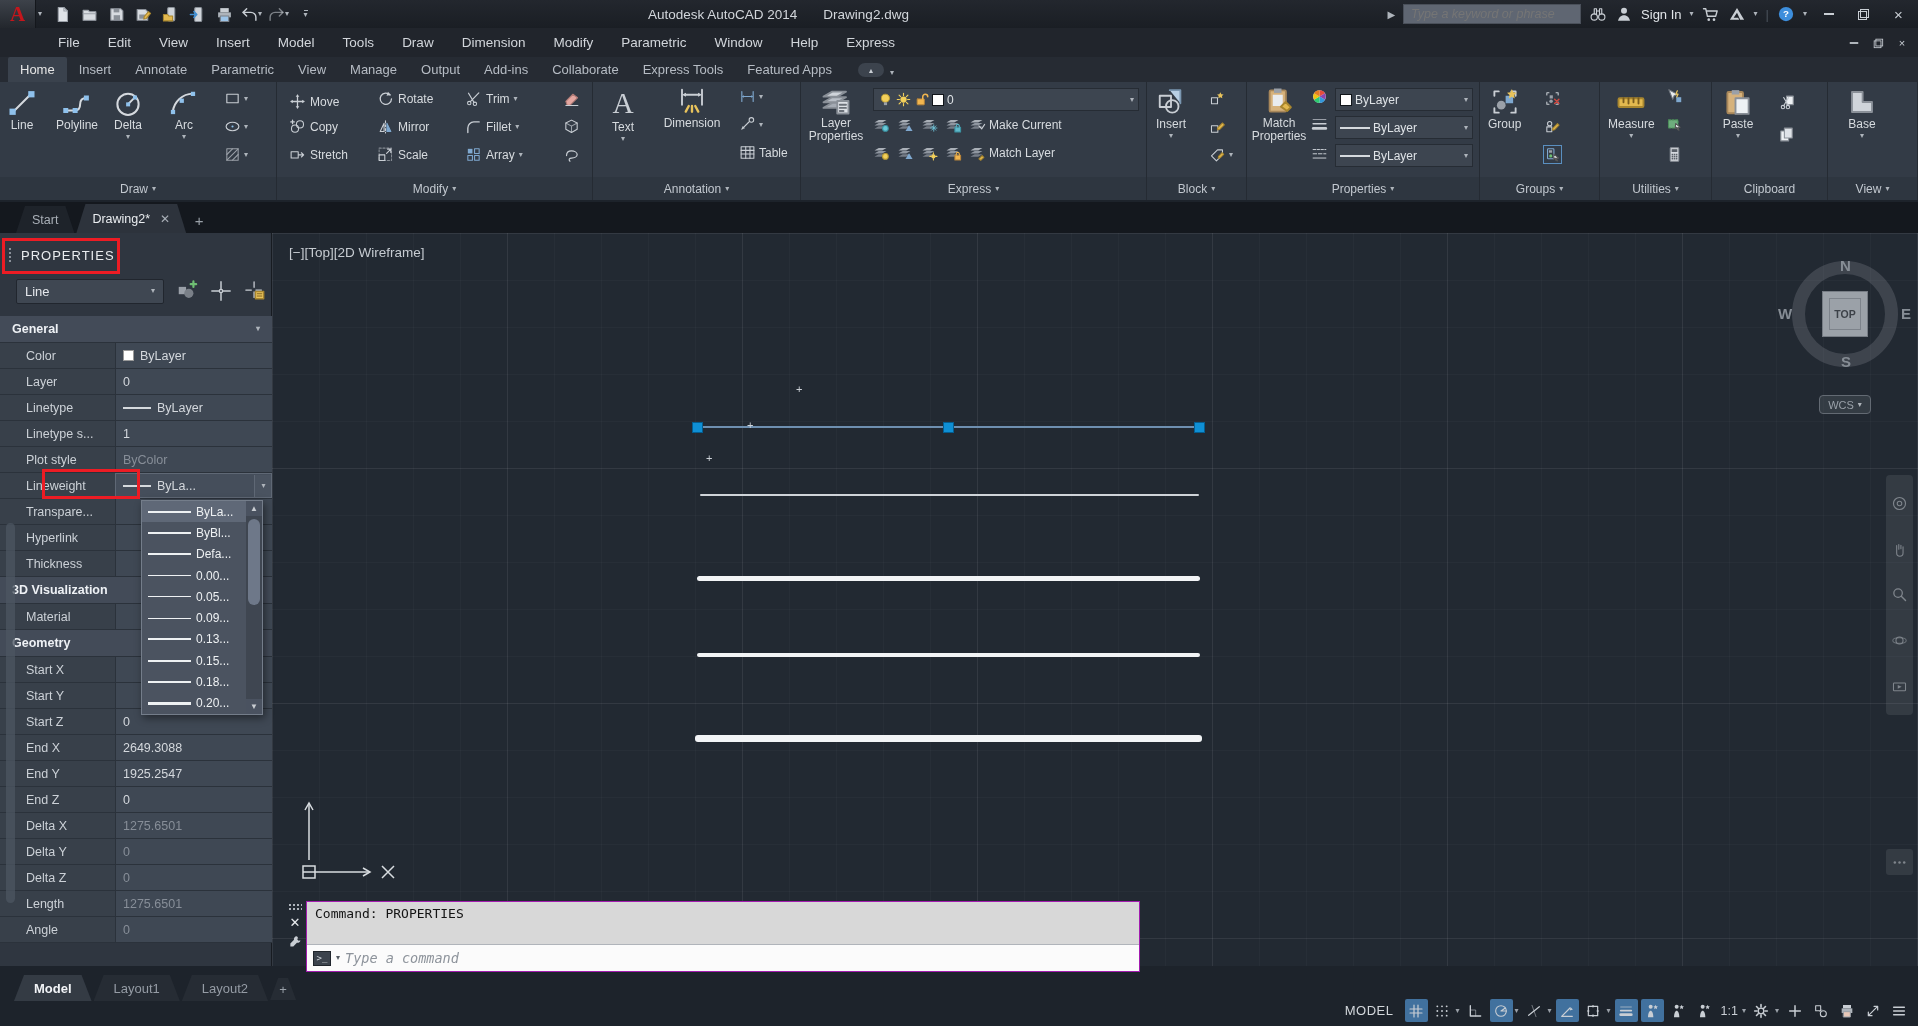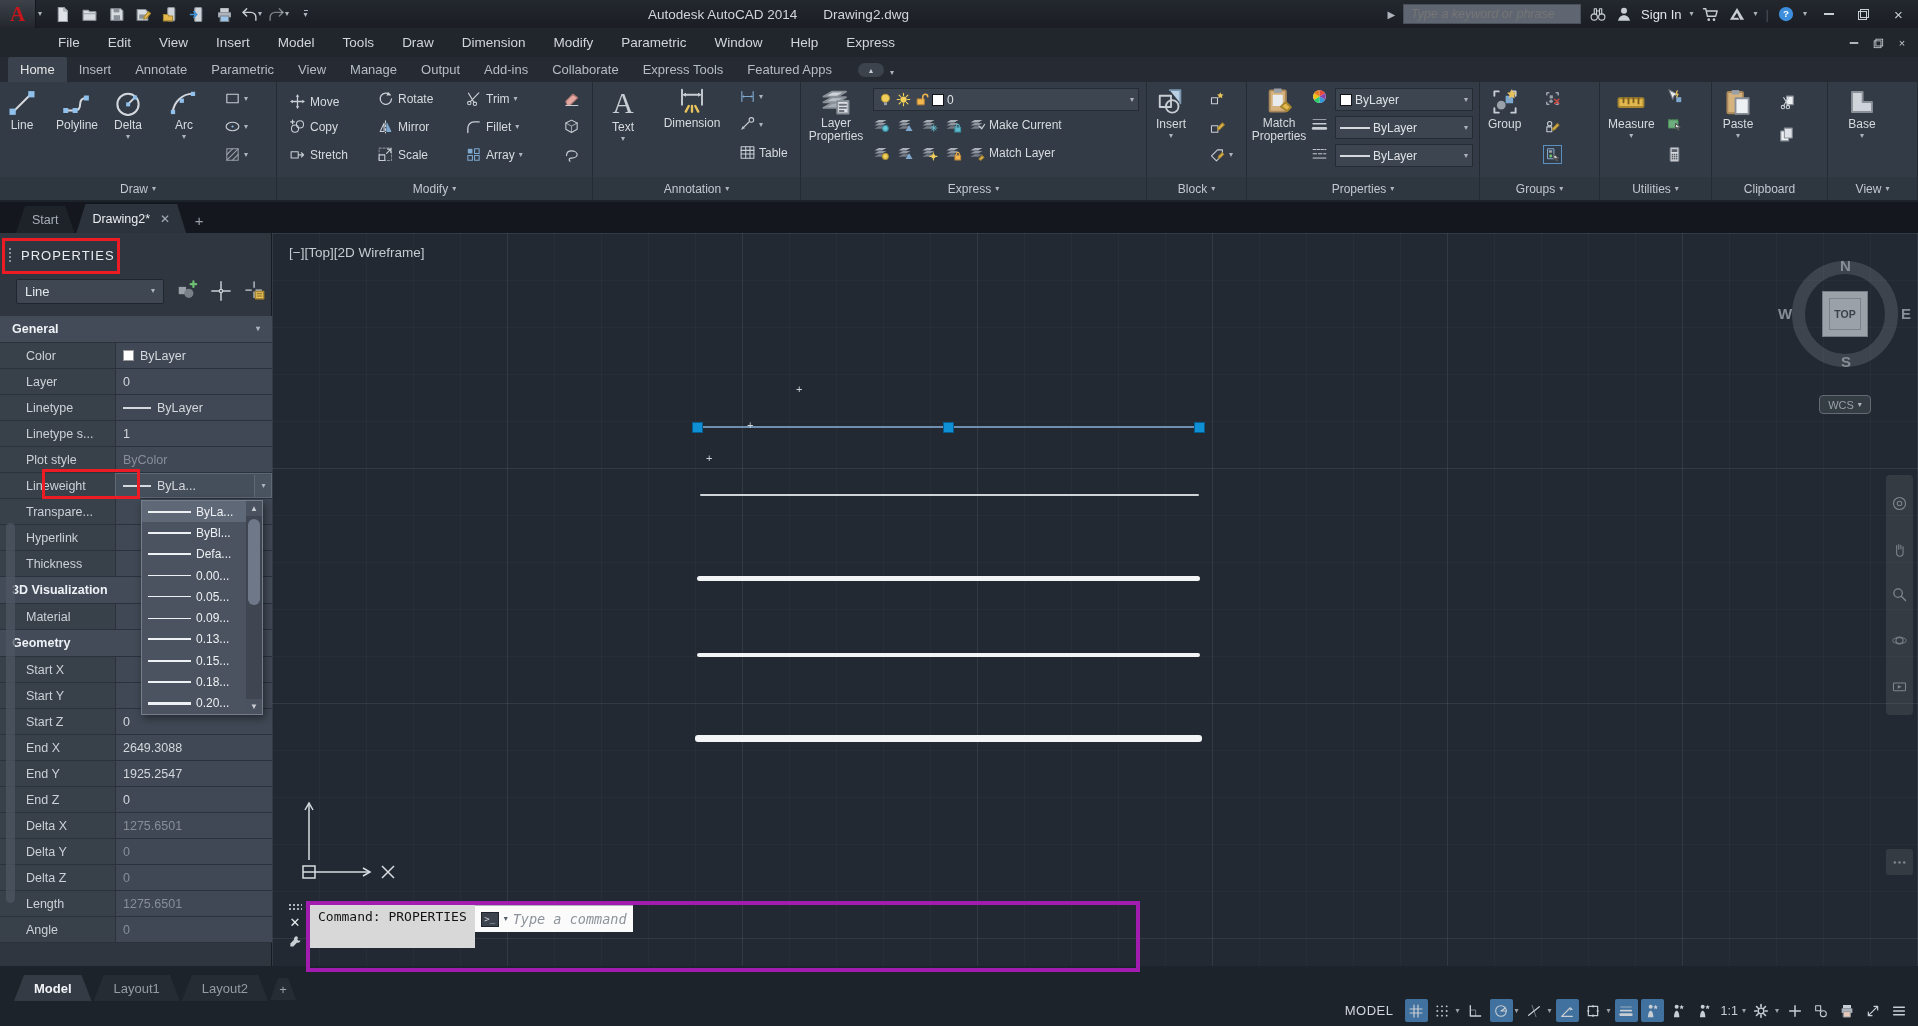--- a/index.html
+++ b/index.html
@@ -76,21 +76,21 @@
 #nav-extra{position:absolute;left:1614px;top:616px;width:27px;height:26px;background:rgba(150,156,164,.16);border-radius:3px;display:flex;align-items:center;justify-content:center}
 #nav-extra .icon{width:15px;height:15px;opacity:.5}
 
 #ucs{position:absolute;left:18px;top:555px;width:110px;height:95px}
 
 #cmdwin{position:absolute;left:284px;top:901px;width:856px;height:71px;display:flex}
 #cmd-rail{width:22px;display:flex;flex-direction:column;align-items:center;padding-top:2px;gap:7px}
 #cmd-grip{width:14px;height:8px;background-image:radial-gradient(#aeb4bb 1px,transparent 1px);background-size:4px 4px}
 #cmd-x{color:#e8ebee;font-size:13px;line-height:10px}
 #cmd-rail .icon{width:13px;height:13px}
-#cmd-main{flex:1;display:flex;border:4px solid #a21caf}
+#cmd-main{flex:1;display:flex;flex-direction:column;border:1px solid #a21caf}
 #cmd-history{height:43px;background:#d8d8d8;font-family:"DejaVu Sans Mono",monospace;font-size:13px;color:#141414;padding:2px 8px;line-height:19px}
 #cmd-inputrow{height:27px;background:#fbfbfb;border-top:1px solid #b0b4ba;display:flex;align-items:center;gap:5px;padding:0 6px}
 #cmd-prompt{width:18px;height:15px;background:#3c434d;border:1px solid #20252c;color:#cfd4da;font-size:9px;display:flex;align-items:center;justify-content:center;font-family:"DejaVu Sans Mono",monospace}
 #cmd-input-text{font-family:"DejaVu Sans Mono",monospace;font-style:italic;font-size:13.5px;color:#8d939b}
 #cmd-inputrow .caret{color:#555b63}
 
 #palette{position:absolute;left:0;top:233px;width:272px;height:733px;background:#2f3640;border-right:1px solid #171b21}
 #pal-title{position:absolute;left:0;top:7px;width:100%;height:30px;display:flex;align-items:center;gap:8px;padding-left:8px}
 #pal-grip{width:5px;height:16px;background-image:radial-gradient(#8a9099 1px,transparent 1px);background-size:4px 4px}
 #pal-title-text{font-size:13px;letter-spacing:1px;color:#e9ecef}

